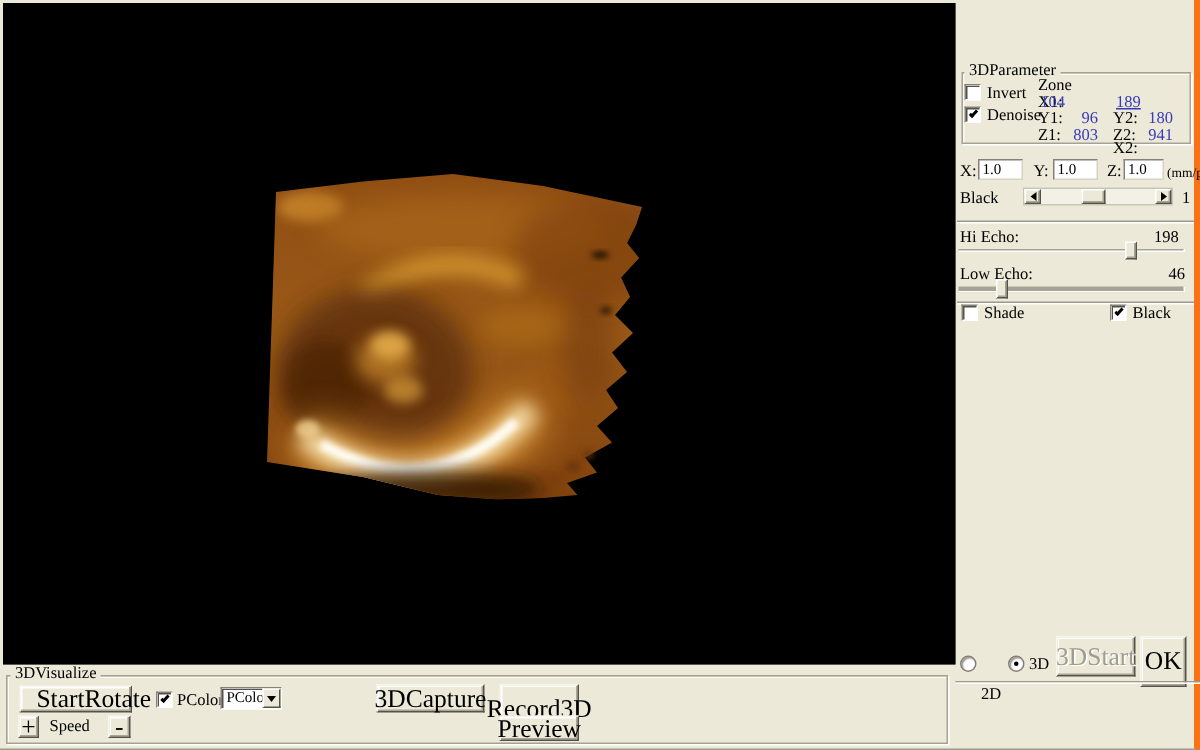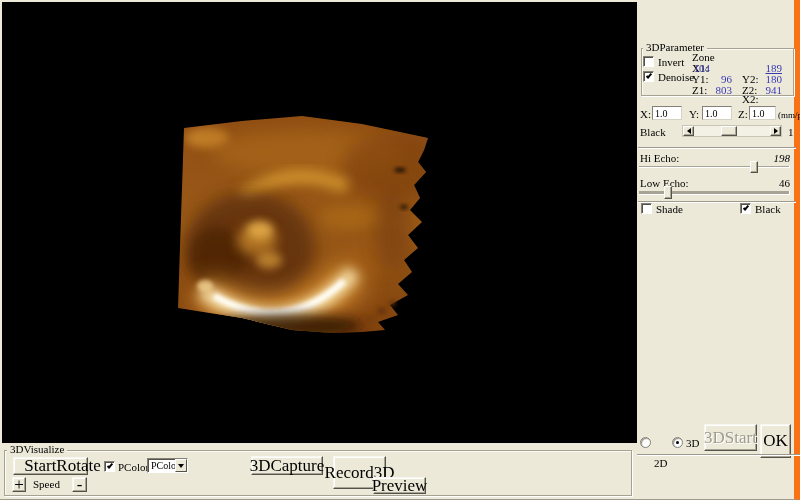--- a/index.html
+++ b/index.html
@@ -1,19 +1,19 @@
 <!DOCTYPE html>
 <html><head>
 <meta charset="utf-8">
 <style>
   * { box-sizing: border-box; margin: 0; padding: 0; }
   html,body { width:800px; height:500px; overflow:hidden; }
   body { font-family: "Liberation Serif", serif; font-size: 11px; color:#000; background:#ece9d8; }
   #window { position:relative; width:800px; height:500px; background:#ece9d8;
-            border-right:6px solid #f97316; border-bottom:1px solid #9d9a8d; }
+            border-right:4px solid #f97316; border-bottom:1px solid #9d9a8d; }
 
   
   #viewport { position:absolute; left:2px; top:2px; width:635px; height:441px; background:#000; }
 
   
   .groupbox { position:absolute; border:1px solid #a5a294; box-shadow:1px 1px 0 #fff, inset 1px 1px 0 #fbfaf4; }
   .group-label { position:absolute; background:#ece9d8; padding:0 3px; line-height:11px; white-space:nowrap; }
 
   .btn { position:absolute; background:#ece9d8; border:1px solid; border-color:#f8f6f0 #55524a #55524a #f8f6f0;
          box-shadow: inset -1px -1px 0 #a8a496, inset 1px 1px 0 #fff;
@@ -136,21 +136,21 @@
     <div class="checkbox" style="left:643px; top:71px;">
         <span class="checkmark"></span>
       </div>
     <div class="lbl" style="left:658px; top:72px;">Denoise</div>
 
     <div class="lbl" style="left:692px; top:52px;">Zone</div>
 
     <div class="lbl" style="left:692px; top:63px;">X1:</div>
     <div class="lbl val-blue" style="left:688px; top:63px; width:22px; text-align:right;">104</div>
     <div class="lbl" style="left:742px; top:63px;margin-top:31px;">X2:</div>
-    <div class="lbl val-blue" style="left:760px; top:63px; width:22px; text-align:right;text-decoration:underline;">189</div>
+    <div class="lbl val-blue" style="left:744px; top:63px; width:22px; text-decoration:underline;">189</div>
 
     <div class="lbl" style="left:692px; top:74px;">Y1:</div>
     <div class="lbl val-blue" style="left:710px; top:74px; width:22px; text-align:right;">96</div>
     <div class="lbl" style="left:742px; top:74px;">Y2:</div>
     <div class="lbl val-blue" style="left:760px; top:74px; width:22px; text-align:right;">180</div>
 
     <div class="lbl" style="left:692px; top:85px;">Z1:</div>
     <div class="lbl val-blue" style="left:710px; top:85px; width:22px; text-align:right;">803</div>
     <div class="lbl" style="left:742px; top:85px;">Z2:</div>
     <div class="lbl val-blue" style="left:760px; top:85px; width:22px; text-align:right;">941</div>
@@ -171,21 +171,21 @@
       <div class="sb-thumb" style="left:38px; width:16px;"></div>
       <div class="sb-btn" style="right:0; left:auto;">
           <span class="tri-right"></span>
         </div>
     </div>
     <div class="lbl" style="left:788px; top:127px;">1</div>
 
     <div class="etched" style="left:638px; top:147px; width:158px;"></div>
 
     <div class="lbl" style="left:640px; top:153px;">Hi Echo:</div>
-    <div class="lbl" style="left:765px; top:153px; width:25px; text-align:right;font-style:italic;">198</div>
+    <div class="lbl" style="left:765px; top:153px; width:25px; text-align:center;">198</div>
     <div class="slider-track" style="left:639px; top:166px; width:151px; height:2px;"></div>
     <div class="slider-thumb" style="left:750px; top:161px; height:12px;"></div>
 
     <div class="lbl" style="left:640px; top:178px;">Low Echo:</div>
     <div class="lbl" style="left:765px; top:178px; width:25px; text-align:right;">46</div>
     <div class="slider-track" style="left:639px; top:191px; width:151px; height:4px;"></div>
     <div class="slider-thumb" style="left:664px; top:186px; height:13px;"></div>
 
     <div class="etched" style="left:638px; top:201px; width:158px;"></div>
 
@@ -226,16 +226,16 @@
           <span class="tri-down"></span>
         </span>
     </div>
 
     <div class="btn" style="left:12px; top:477px; width:14px; height:15px;">+</div>
     <div class="lbl" style="left:33px; top:479px;">Speed</div>
     <div class="btn" style="left:72px; top:477px; width:15px; height:15px;">-</div>
 
     <div class="btn" style="left:251px; top:456px; width:72px; height:19px;">3DCapture</div>
     <div class="btn" style="left:333px; top:456px; width:53px; height:33px;">Record3D</div>
-    <div class="btn" style="left:333px; top:477px; width:53px; height:17px;margin-left:40px;">Preview</div>
+    <div class="btn" style="left:333px; top:477px; width:53px; height:17px;">Preview</div>
   </div>
 
 </div>
 
 </body></html>

